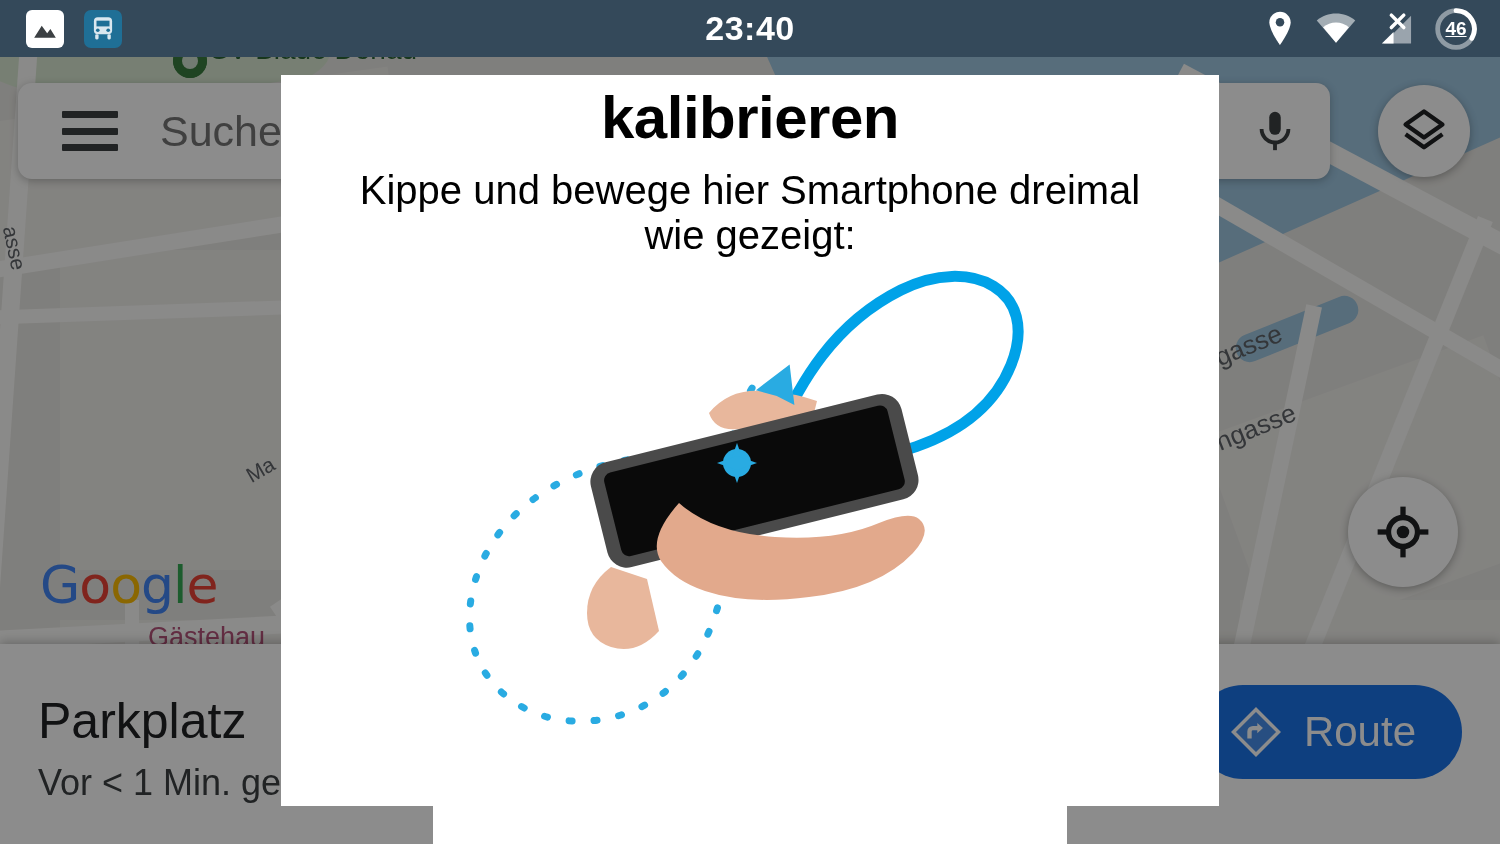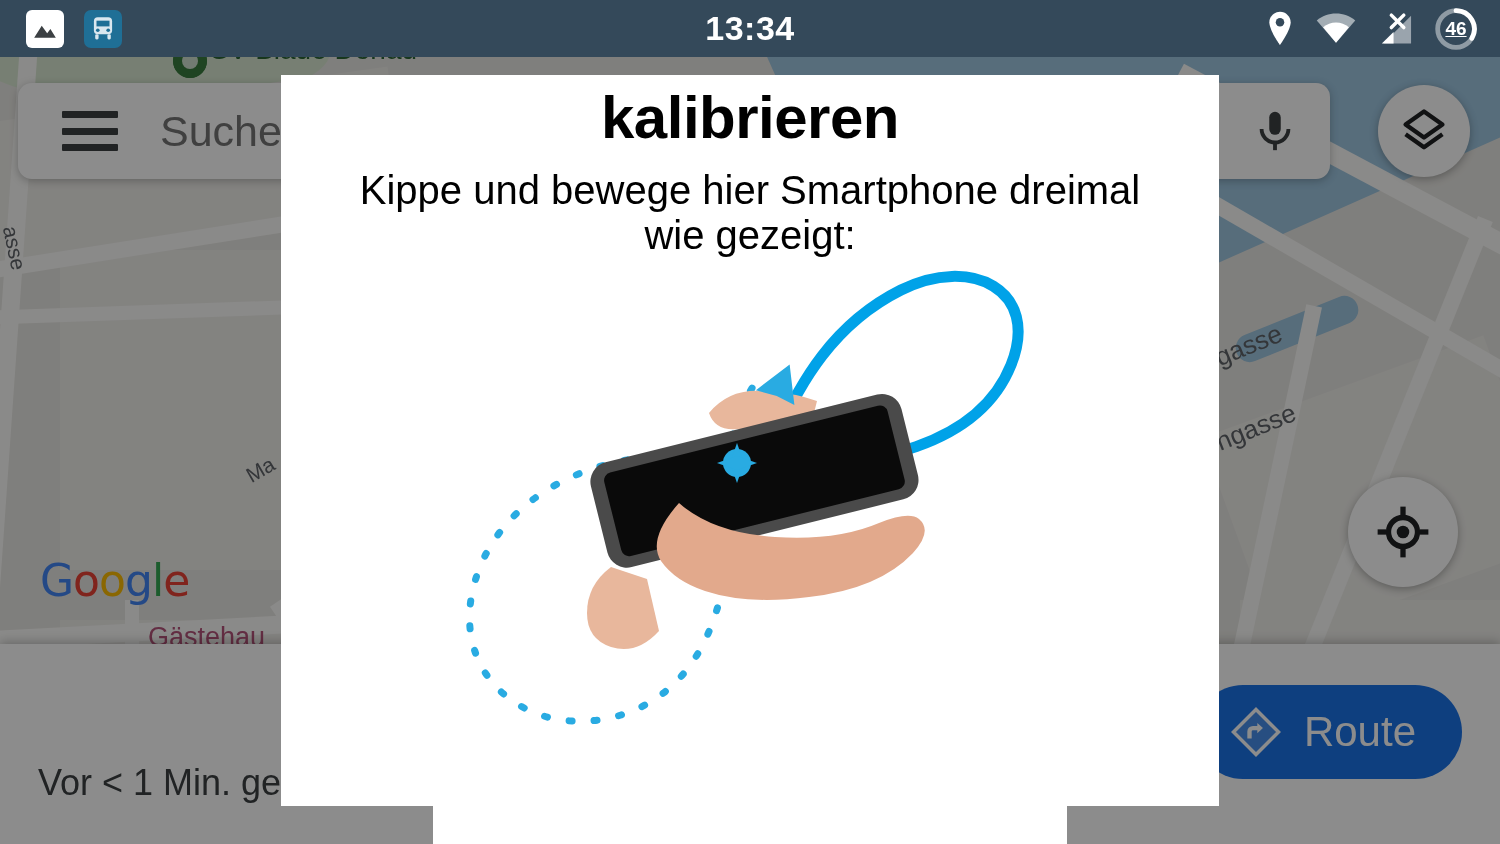--- a/index.html
+++ b/index.html
@@ -85,21 +85,21 @@
   #poi-gaeste {
     left:148px; top:592px;
     color:#b5537a;
     font-size:27px;
     margin-top:30px;
   }
   
   #google-logo {
     position:absolute;
     left:40px; top:555px;
-    font-size:44px;
+    font-size:52px;
     font-family:"DejaVu Sans", sans-serif;
     letter-spacing:-1px;
     font-weight:400;
   }
   #google-logo span:nth-child(1){ color:#4285F4; }
   #google-logo span:nth-child(2){ color:#EA4335; }
   #google-logo span:nth-child(3){ color:#FBBC05; }
   #google-logo span:nth-child(4){ color:#4285F4; }
   #google-logo span:nth-child(5){ color:#34A853; }
   #google-logo span:nth-child(6){ color:#EA4335; }
@@ -361,20 +361,21 @@
         <circle cx="12" cy="12" r="6"></circle>
         <circle cx="12" cy="12" r="2.6" fill="#202124" stroke="none"></circle>
         <line x1="12" y1="1.5" x2="12" y2="5"></line>
         <line x1="12" y1="19" x2="12" y2="22.5"></line>
         <line x1="1.5" y1="12" x2="5" y2="12"></line>
         <line x1="19" y1="12" x2="22.5" y2="12"></line>
       </svg>
     </div>
 
     <div id="bottom-sheet">
+      <div id="sheet-title">Parkplatz</div>
       <div id="sheet-sub">Vor &lt; 1 Min. gespeichert</div>
       <button id="route-btn">
         <svg width="52" height="52" viewBox="0 0 24 24">
           <path d="M12 1.6 22.4 12 12 22.4 1.6 12z" fill="#ffffff" opacity="0.2"></path>
           <path d="M12 1.6 22.4 12 12 22.4 1.6 12z" fill="none" stroke="#ffffff" stroke-width="1.6"></path>
           <path d="M9 15v-3.2a1.6 1.6 0 0 1 1.6-1.6H14" fill="none" stroke="#ffffff" stroke-width="2"></path>
           <path d="M12.6 7.8 15.2 10.2 12.6 12.6z" fill="#ffffff"></path>
         </svg>
         <span id="route-label">Route</span>
       </button>
@@ -395,21 +396,21 @@
           <rect x="2" y="1" width="14" height="13" rx="3"></rect>
           <rect x="4" y="3.6" width="10" height="4.4" fill="#1f6f96"></rect>
           <circle cx="5" cy="11" r="1.4" fill="#1f6f96"></circle>
           <circle cx="13" cy="11" r="1.4" fill="#1f6f96"></circle>
           <rect x="3" y="14" width="2.6" height="4" rx="1"></rect>
           <rect x="12.4" y="14" width="2.6" height="4" rx="1"></rect>
         </svg>
       </div>
     </div>
 
-    <div id="status-clock">13:34</div>
+    <div id="status-clock">23:40</div>
 
     <div id="status-right">
       <svg width="32" height="38" viewBox="0 0 24 28" fill="#ffffff">
         <path d="M12 1C7.6 1 4 4.6 4 9c0 6 8 17 8 17s8-11 8-17c0-4.4-3.6-8-8-8z"></path>
         <circle cx="12" cy="9" r="3.2" fill="#34495a"></circle>
       </svg>
       <svg width="40" height="32" viewBox="0 0 26 20">
         <path d="M13 19 0.5 4.5C4 1.6 8.3 0 13 0s9 1.6 12.5 4.5z" fill="#ffffff" opacity="0.55"></path>
         <path d="M13 19 4.6 8.8C7 6.9 9.9 5.8 13 5.8s6 1.1 8.4 3z" fill="#ffffff"></path>
       </svg>

